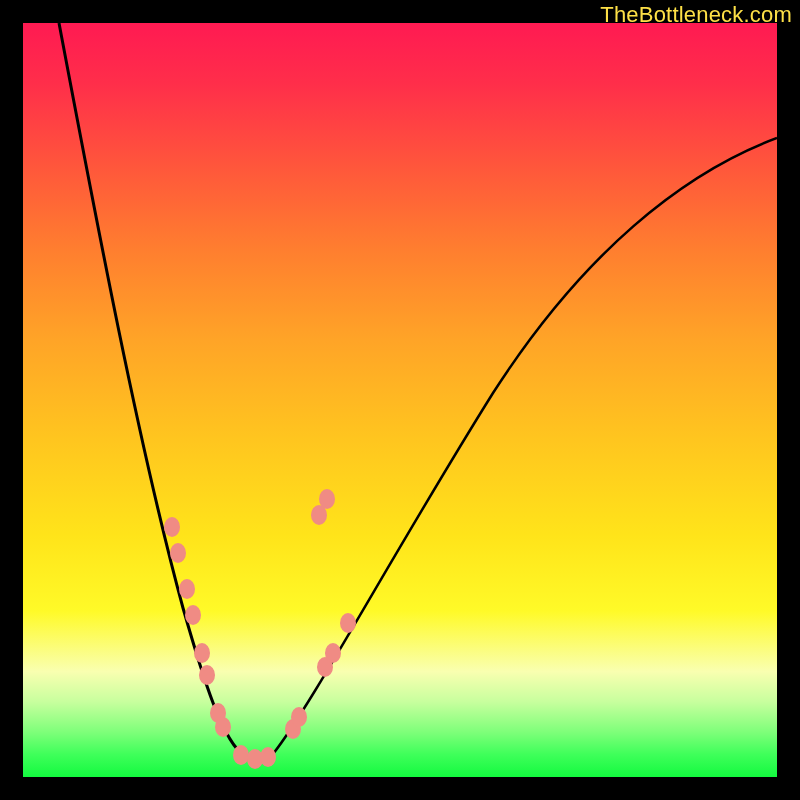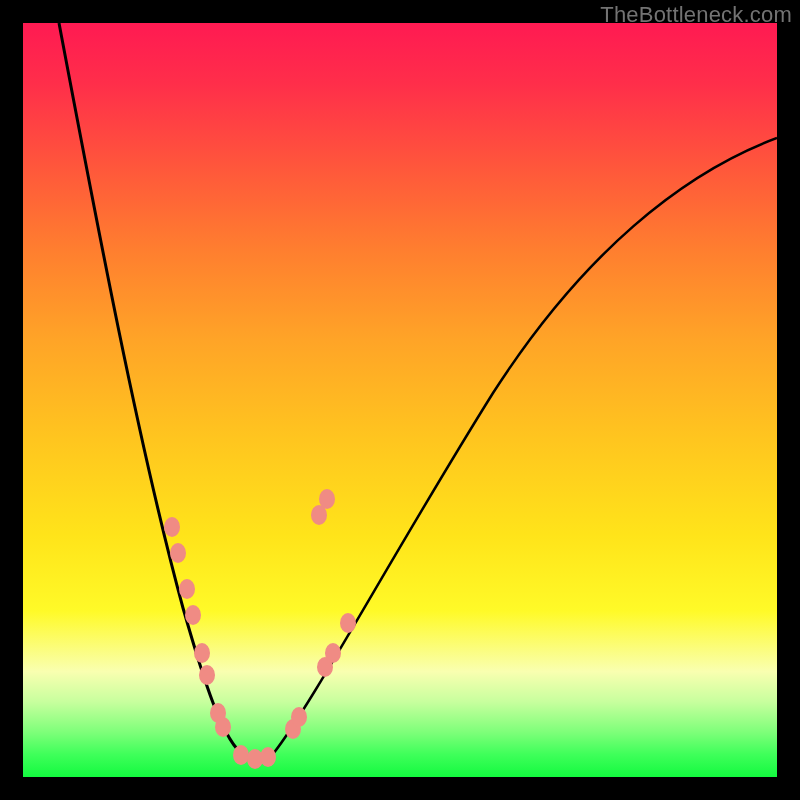--- a/index.html
+++ b/index.html
@@ -40,21 +40,21 @@
         #c8ff9e 90%,
         #7fff7a 94%,
         #3fff5a 97%,
         #13fa3f 100%
       );
     }
     .watermark {
       position: absolute;
       top: 2px;
       right: 8px;
-      color: #737373;
+      color: #fde047;
       font-size: 22px;
       font-weight: 500;
       z-index: 20;
       letter-spacing: 0.2px;
     }
     .curve {
       position: absolute;
       top: 23px;
       left: 23px;
       width: 754px;

